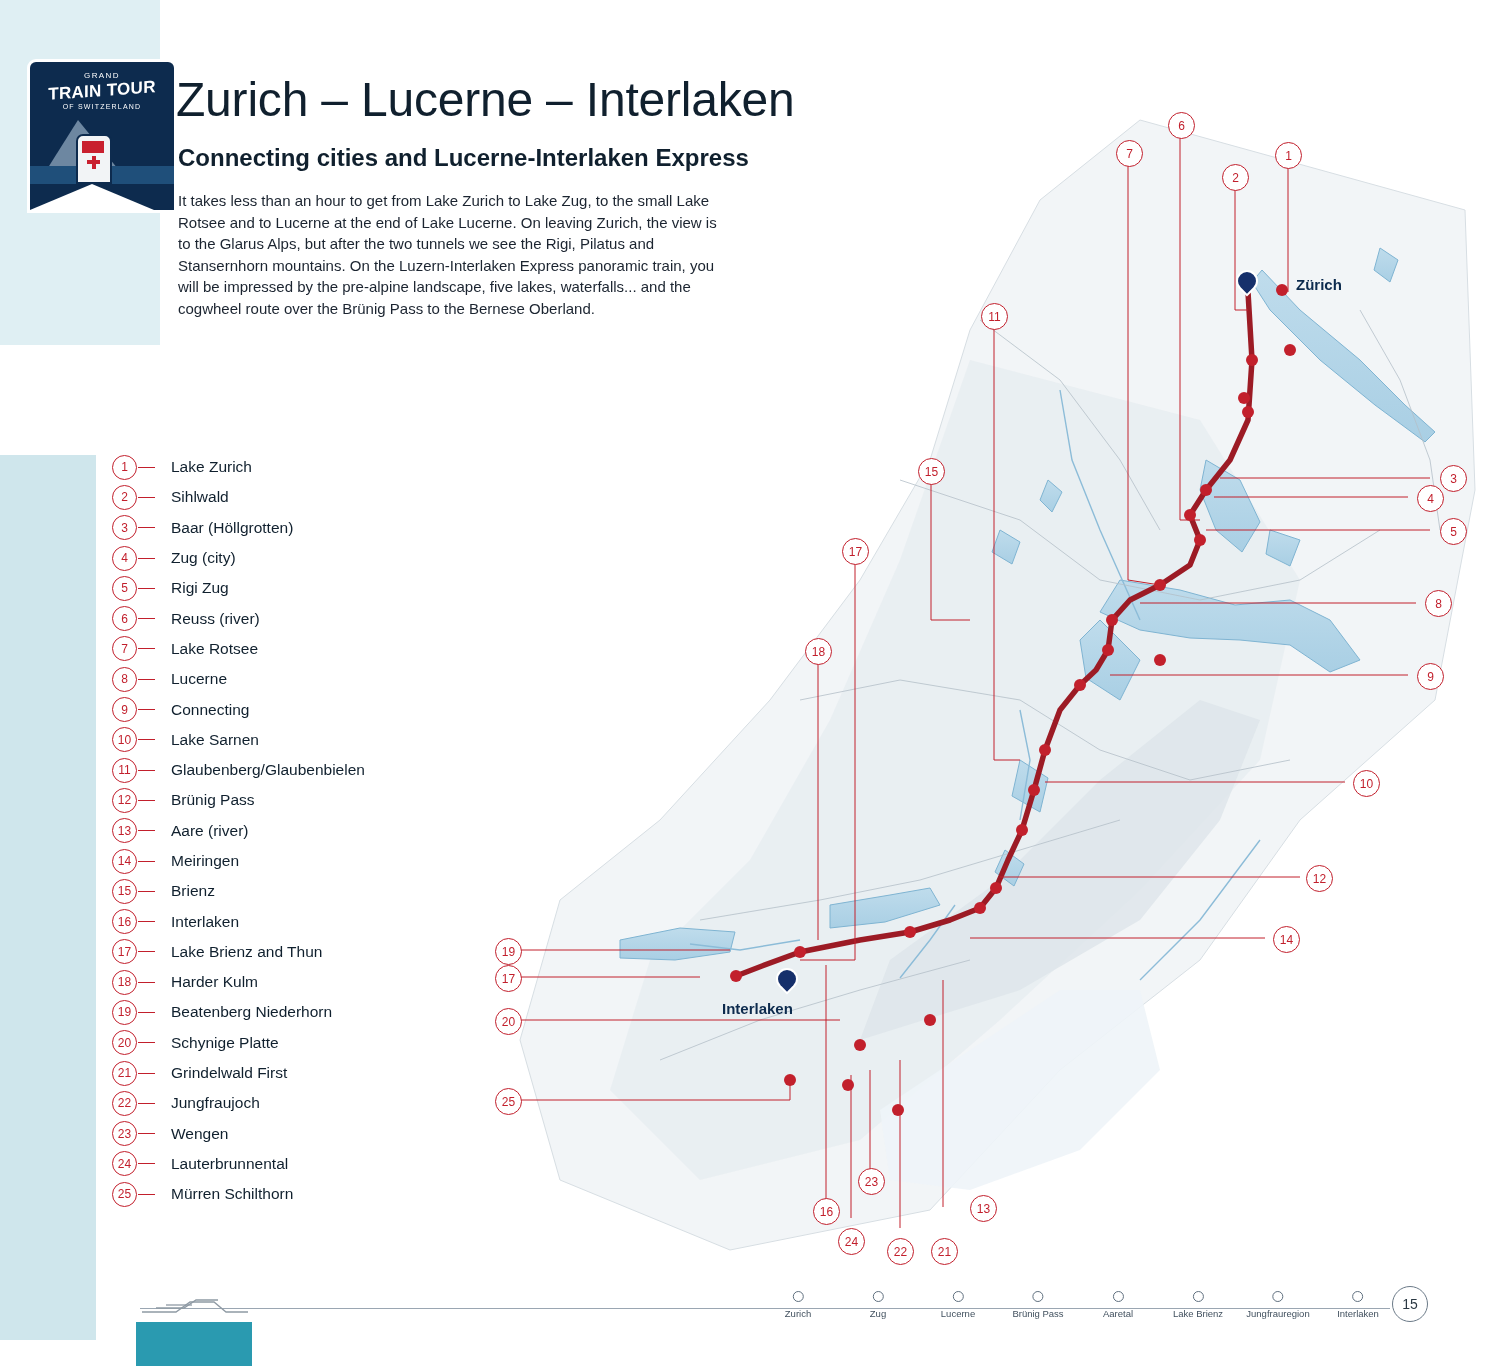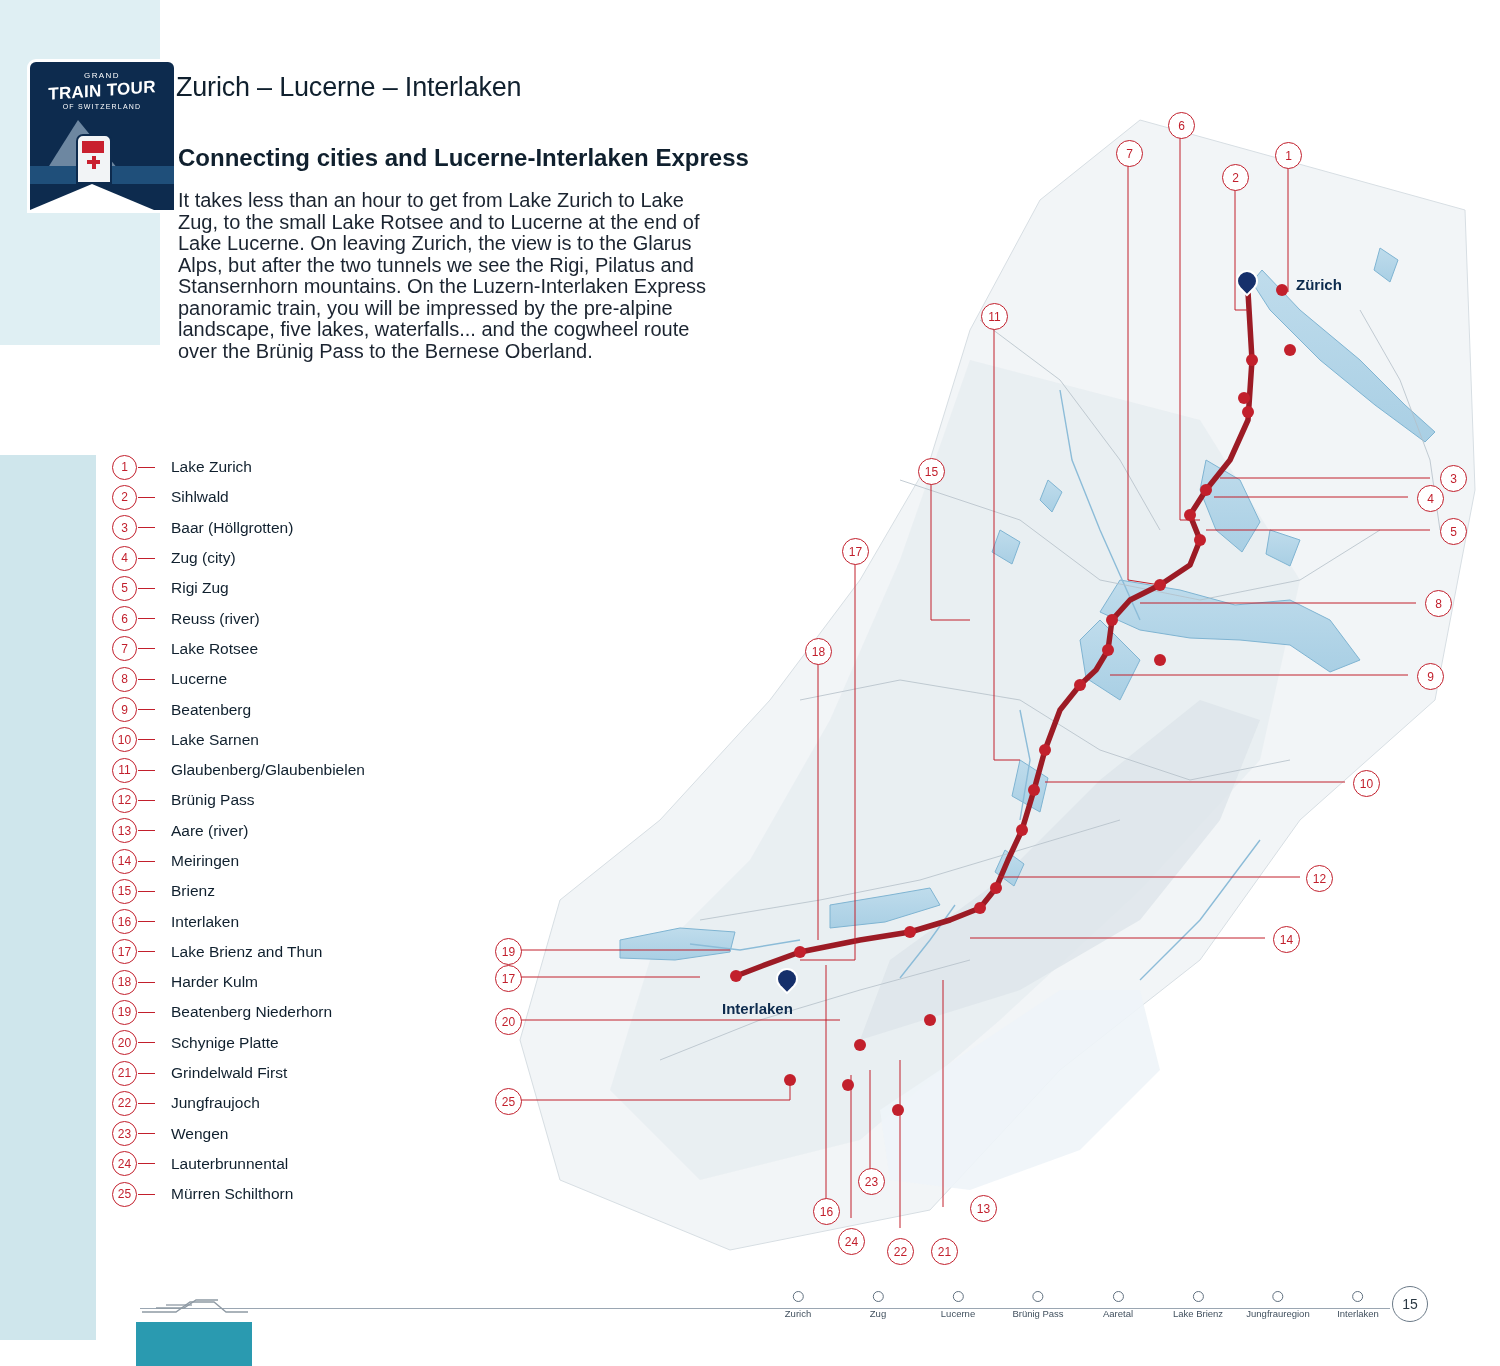--- a/index.html
+++ b/index.html
@@ -64,29 +64,29 @@
   }
   .badge .train .cross-h{position:absolute;left:9px;top:24px;width:13px;height:4px;background:#c9202f;}
   .badge .train .cross-v{position:absolute;left:13.5px;top:19.5px;width:4px;height:13px;background:#c9202f;}
   .badge .water{
     position:absolute;left:0;bottom:26px;width:100%;height:18px;
     background:#1f4f7a;
   }
   
   .page-title{
     position:absolute;left:176px;top:72px;
-    font-size:27px;font-weight:400;letter-spacing:-.2px;color:#10202e;
+    font-size:48px;font-weight:400;letter-spacing:-.2px;color:#10202e;
   }
   .subtitle{
     position:absolute;left:178px;top:144px;
     font-size:24px;color:#10202e;font-weight:bold;
   }
   .intro{
     position:absolute;left:178px;top:190px;width:540px;
-    font-size:20px;line-height:21.5px;color:#1b2430;
+    font-size:15px;line-height:21.5px;color:#1b2430;
   }
   
   .legend{position:absolute;left:112px;top:452px;width:430px;}
   .legend-row{
     display:flex;align-items:center;height:30.3px;
   }
   .num-circle{
     width:23px;height:23px;border-radius:50%;
     border:1px solid #c21f2c;color:#c21f2c;
     font-size:12px;display:flex;align-items:center;justify-content:center;
@@ -193,21 +193,21 @@
       <span class="legend-label">Lake Rotsee</span>
     </div>
     <div class="legend-row">
       <span class="num-circle">8</span>
       <span class="dash"></span>
       <span class="legend-label">Lucerne</span>
     </div>
     <div class="legend-row">
       <span class="num-circle">9</span>
       <span class="dash"></span>
-      <span class="legend-label">Beatenberg</span>
+      <span class="legend-label">Connecting</span>
     </div>
     <div class="legend-row">
       <span class="num-circle">10</span>
       <span class="dash"></span>
       <span class="legend-label">Lake Sarnen</span>
     </div>
     <div class="legend-row">
       <span class="num-circle">11</span>
       <span class="dash"></span>
       <span class="legend-label">Glaubenberg/Glaubenbielen</span>

